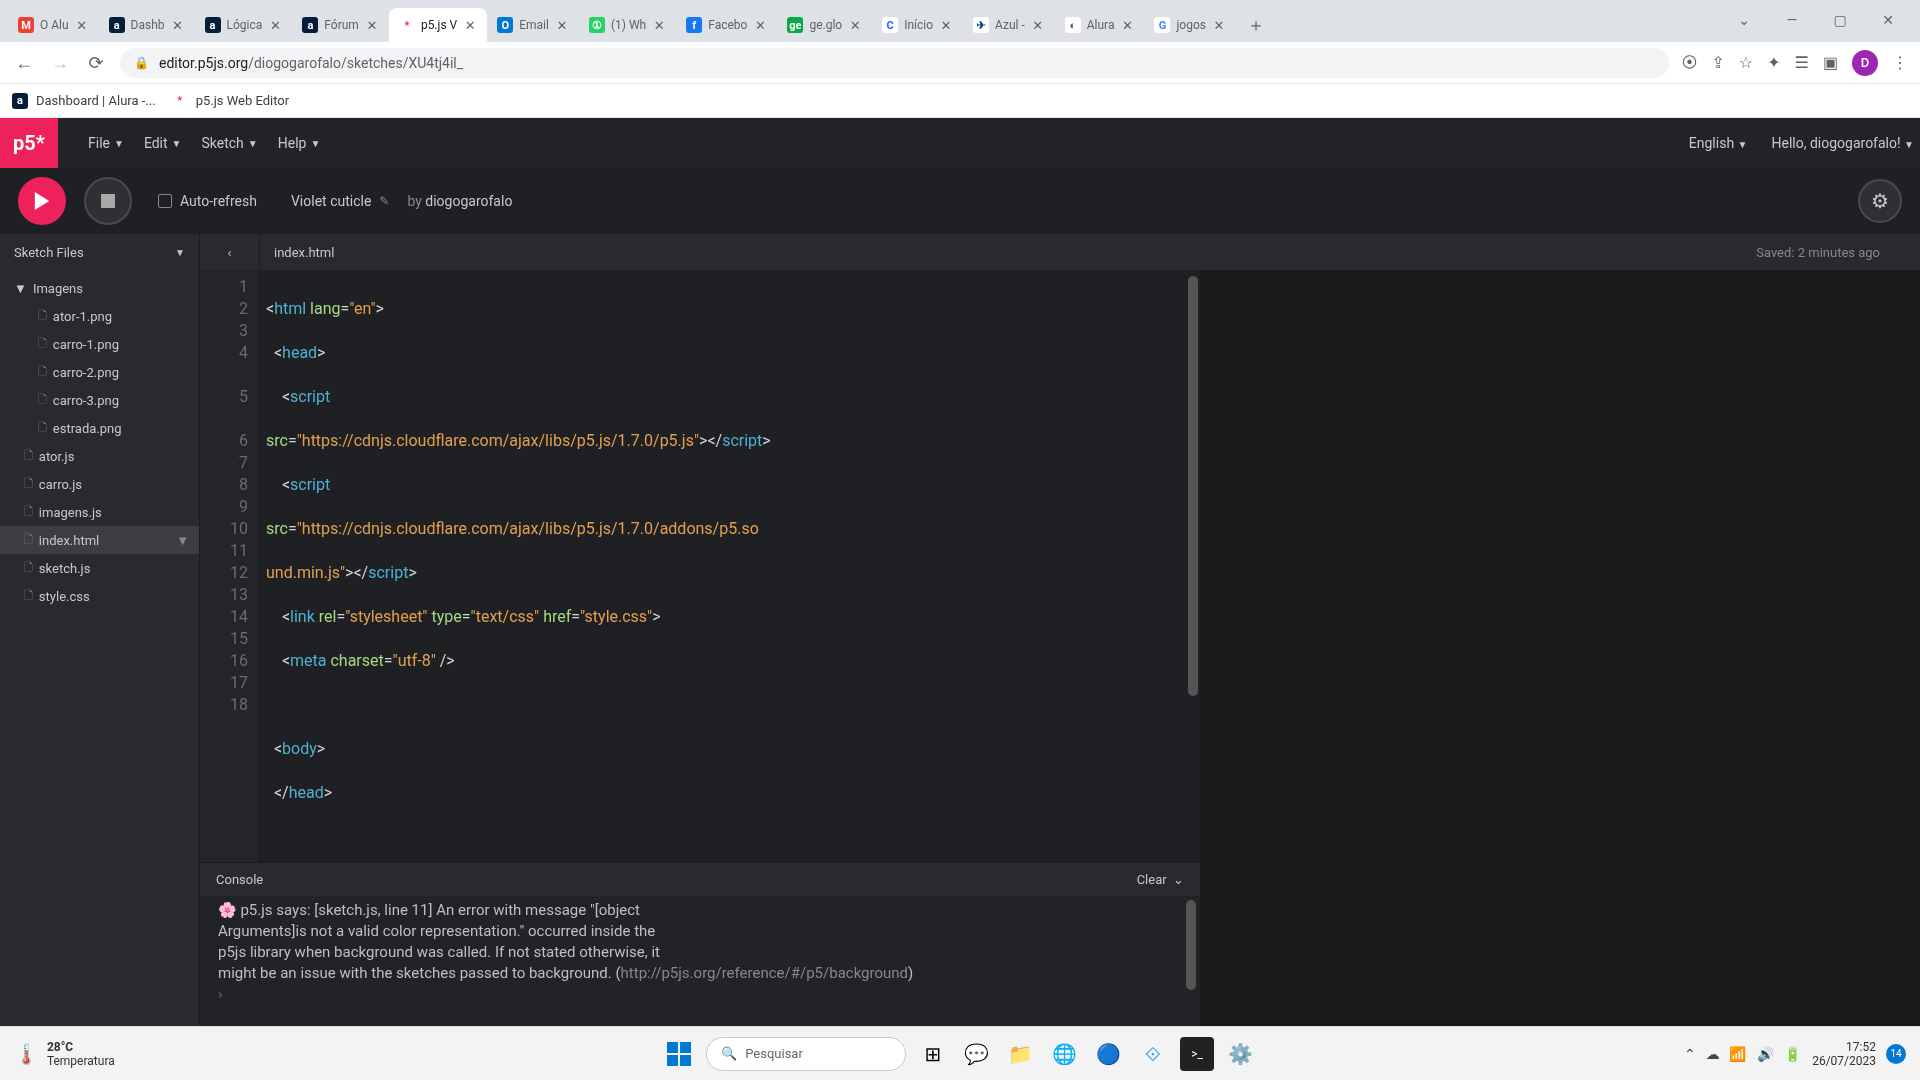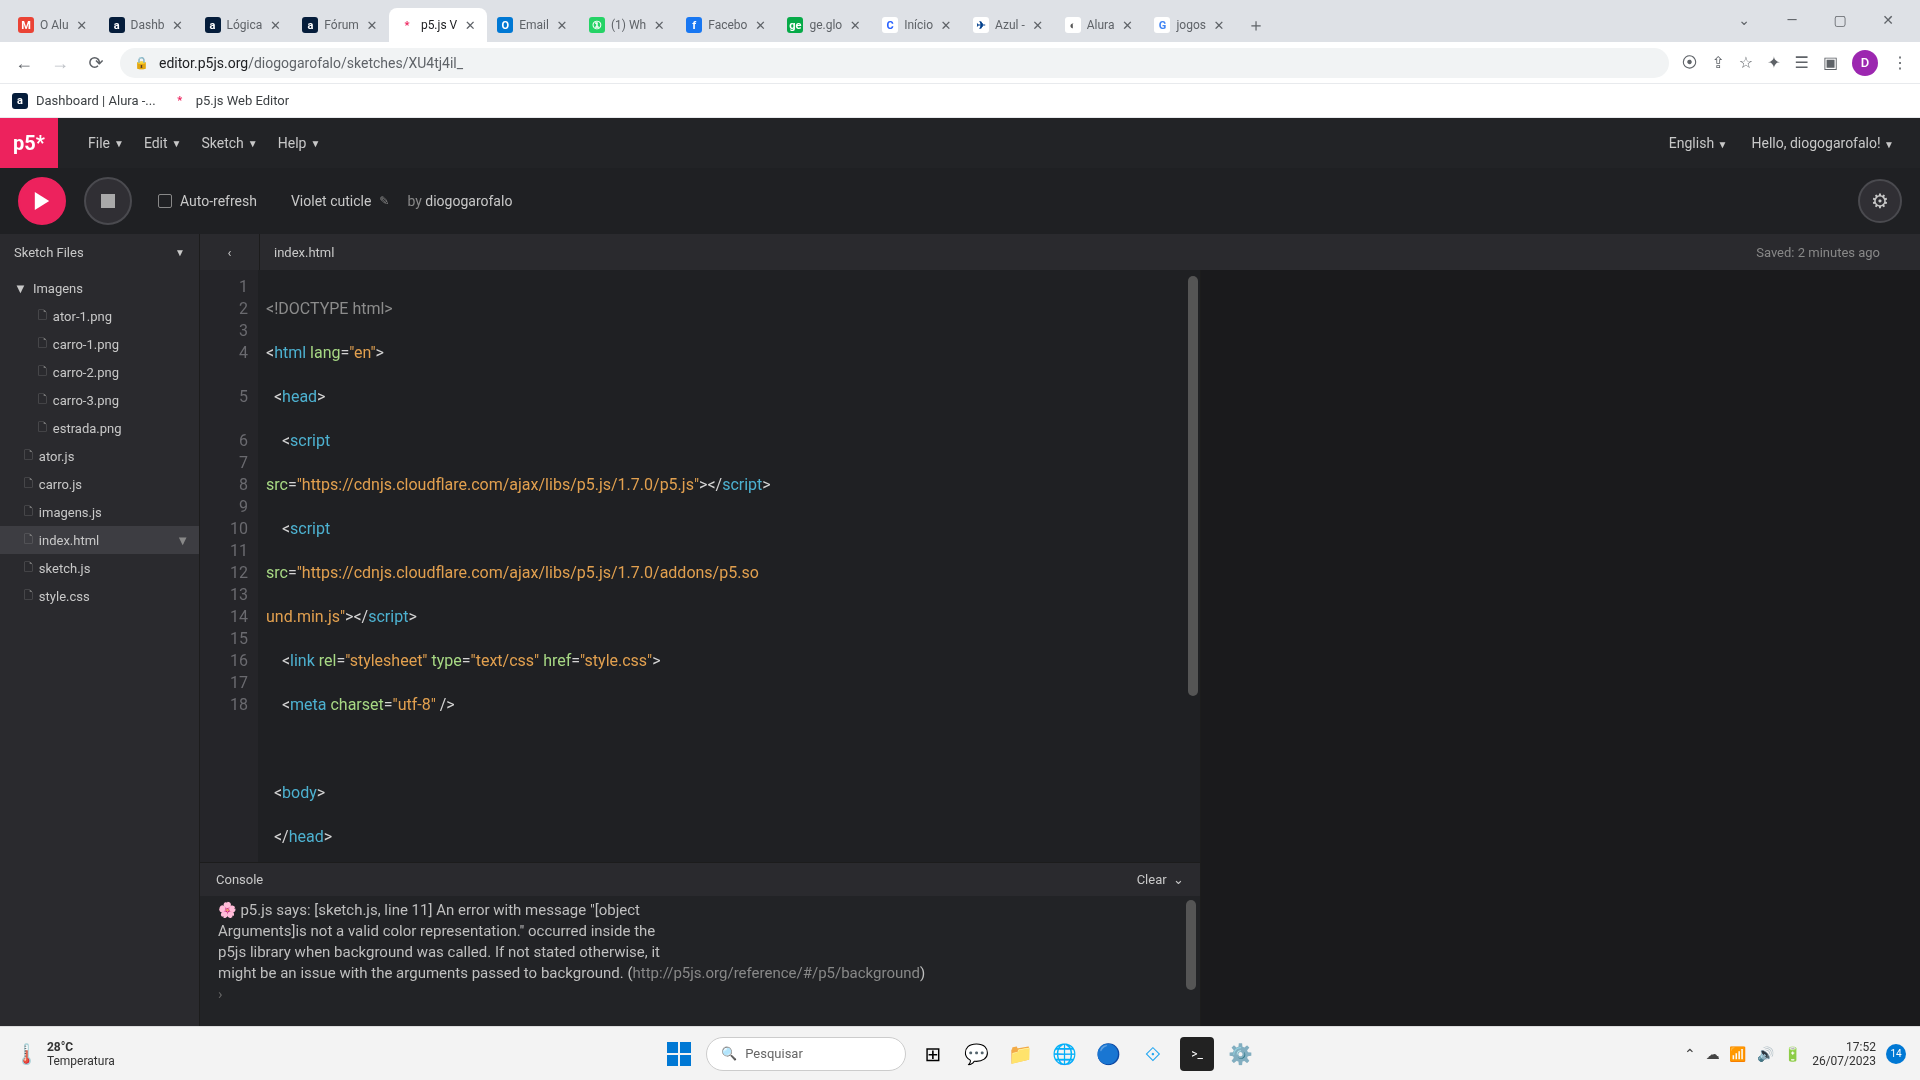--- a/index.html
+++ b/index.html
@@ -25,21 +25,21 @@
 .url-path { color: #5f6368; }
 .addr-actions { display: flex; gap: 14px; align-items: center; color: #5f6368; font-size: 16px; }
 .profile-icon { width: 26px; height: 26px; border-radius: 50%; background: #9c27b0; color: #fff; display: flex; align-items: center; justify-content: center; font-size: 13px; font-weight: 500; }
 
 .bookmarks-bar { height: 34px; background: #fff; display: flex; align-items: center; padding: 0 12px; gap: 16px; font-size: 13px; color: #3c4043; border-bottom: 1px solid #e8eaed; }
 .bookmark { display: flex; align-items: center; gap: 8px; }
 .bookmark .favicon { width: 16px; height: 16px; display:flex;align-items:center;justify-content:center;}
 
 
 .editor-app { position: absolute; top: 118px; left: 0; right: 0; bottom: 54px; background: #1c1c1c; display: flex; flex-direction: column; }
-.p5-menubar { height: 50px; background: #222326; display: flex; align-items: center; padding-right: 26px; }
+.p5-menubar { height: 50px; background: #222326; display: flex; align-items: center; padding-right: 6px; }
 .p5-logo { width: 58px; height: 50px; background: #ed225d; color: #fff; font-weight: 700; font-size: 20px; display: flex; align-items: center; justify-content: center; }
 .p5-menu { display: flex; margin-left: 20px; }
 .p5-menu-item { color: #c8c8c8; font-size: 14px; padding: 6px 10px; display: flex; align-items: center; gap: 4px; }
 .p5-menu-right { margin-left: auto; display: flex; align-items: center; gap: 24px; color: #c8c8c8; font-size: 14px; }
 
 .toolbar { height: 66px; background: #1f2023; display: flex; align-items: center; padding: 0 18px; gap: 18px; }
 .play-btn { width: 48px; height: 48px; border-radius: 50%; background: #ed225d; display: flex; align-items: center; justify-content: center; border:2px solid #ed225d;}
 .play-btn svg { fill: #fff; }
 .stop-btn { width: 48px; height: 48px; border-radius: 50%; background: #302f34; display: flex; align-items: center; justify-content: center; border:2px solid #4a4a4f;}
 .stop-btn .sq { width: 14px; height: 14px; background: #a9a9a9; }
@@ -304,21 +304,20 @@
             <div>11</div>
             <div>12</div>
             <div>13</div>
             <div>14</div>
             <div>15</div>
             <div>16</div>
             <div>17</div>
             <div>18</div>
           </div>
         <div class="code">
-<div class="code-line"><span class="tok-doctype">&lt;!DOCTYPE html&gt;</span></div>
 <div class="code-line"><span class="tok-bracket">&lt;</span><span class="tok-tag">html</span> <span class="tok-attr">lang</span><span class="tok-op">=</span><span class="tok-string">"en"</span><span class="tok-bracket">&gt;</span></div>
 <div class="code-line">  <span class="tok-bracket">&lt;</span><span class="tok-tag">head</span><span class="tok-bracket">&gt;</span></div>
 <div class="code-line">    <span class="tok-bracket">&lt;</span><span class="tok-tag">script</span> </div>
 <div class="code-line wrap"><span class="tok-attr">src</span><span class="tok-op">=</span><span class="tok-string">"https://cdnjs.cloudflare.com/ajax/libs/p5.js/1.7.0/p5.js"</span><span class="tok-bracket">&gt;</span><span class="tok-bracket">&lt;/</span><span class="tok-tag">script</span><span class="tok-bracket">&gt;</span></div>
 <div class="code-line">    <span class="tok-bracket">&lt;</span><span class="tok-tag">script</span> </div>
 <div class="code-line wrap"><span class="tok-attr">src</span><span class="tok-op">=</span><span class="tok-string">"https://cdnjs.cloudflare.com/ajax/libs/p5.js/1.7.0/addons/p5.so</span></div>
 <div class="code-line wrap"><span class="tok-string">und.min.js"</span><span class="tok-bracket">&gt;&lt;/</span><span class="tok-tag">script</span><span class="tok-bracket">&gt;</span></div>
 <div class="code-line">    <span class="tok-bracket">&lt;</span><span class="tok-tag">link</span> <span class="tok-attr">rel</span><span class="tok-op">=</span><span class="tok-string">"stylesheet"</span> <span class="tok-attr">type</span><span class="tok-op">=</span><span class="tok-string">"text/css"</span> <span class="tok-attr">href</span><span class="tok-op">=</span><span class="tok-string">"style.css"</span><span class="tok-bracket">&gt;</span></div>
 <div class="code-line">    <span class="tok-bracket">&lt;</span><span class="tok-tag">meta</span> <span class="tok-attr">charset</span><span class="tok-op">=</span><span class="tok-string">"utf-8"</span> <span class="tok-bracket">/&gt;</span></div>
 <div class="code-line"></div>
@@ -336,21 +335,21 @@
       </div>
 
       <div class="console-hdr">
         <span>Console</span>
         <span><span>Clear</span> &nbsp;⌄</span>
       </div>
       <div class="console-body">
         <div class="line"><span>🌸 p5.js says: [sketch.js, line 11] An error with message "[object </span></div>
         <div class="line"><span>Arguments]is not a valid color representation." occurred inside the </span></div>
         <div class="line"><span>p5js library when background was called. If not stated otherwise, it </span></div>
-        <div class="line"><span>might be an issue with the arguments passed to background. (</span><span class="console-link">http://p5js.org/reference/#/p5/background</span><span>)</span></div>
+        <div class="line"><span>might be an issue with the sketches passed to background. (</span><span class="console-link">http://p5js.org/reference/#/p5/background</span><span>)</span></div>
         <div class="line" style="color:#666;">›</div>
         <div class="console-scroll"></div>
       </div>
     </div>
 
     <div class="preview-pane"></div>
   </div>
 </div>
 
 <div class="taskbar">

